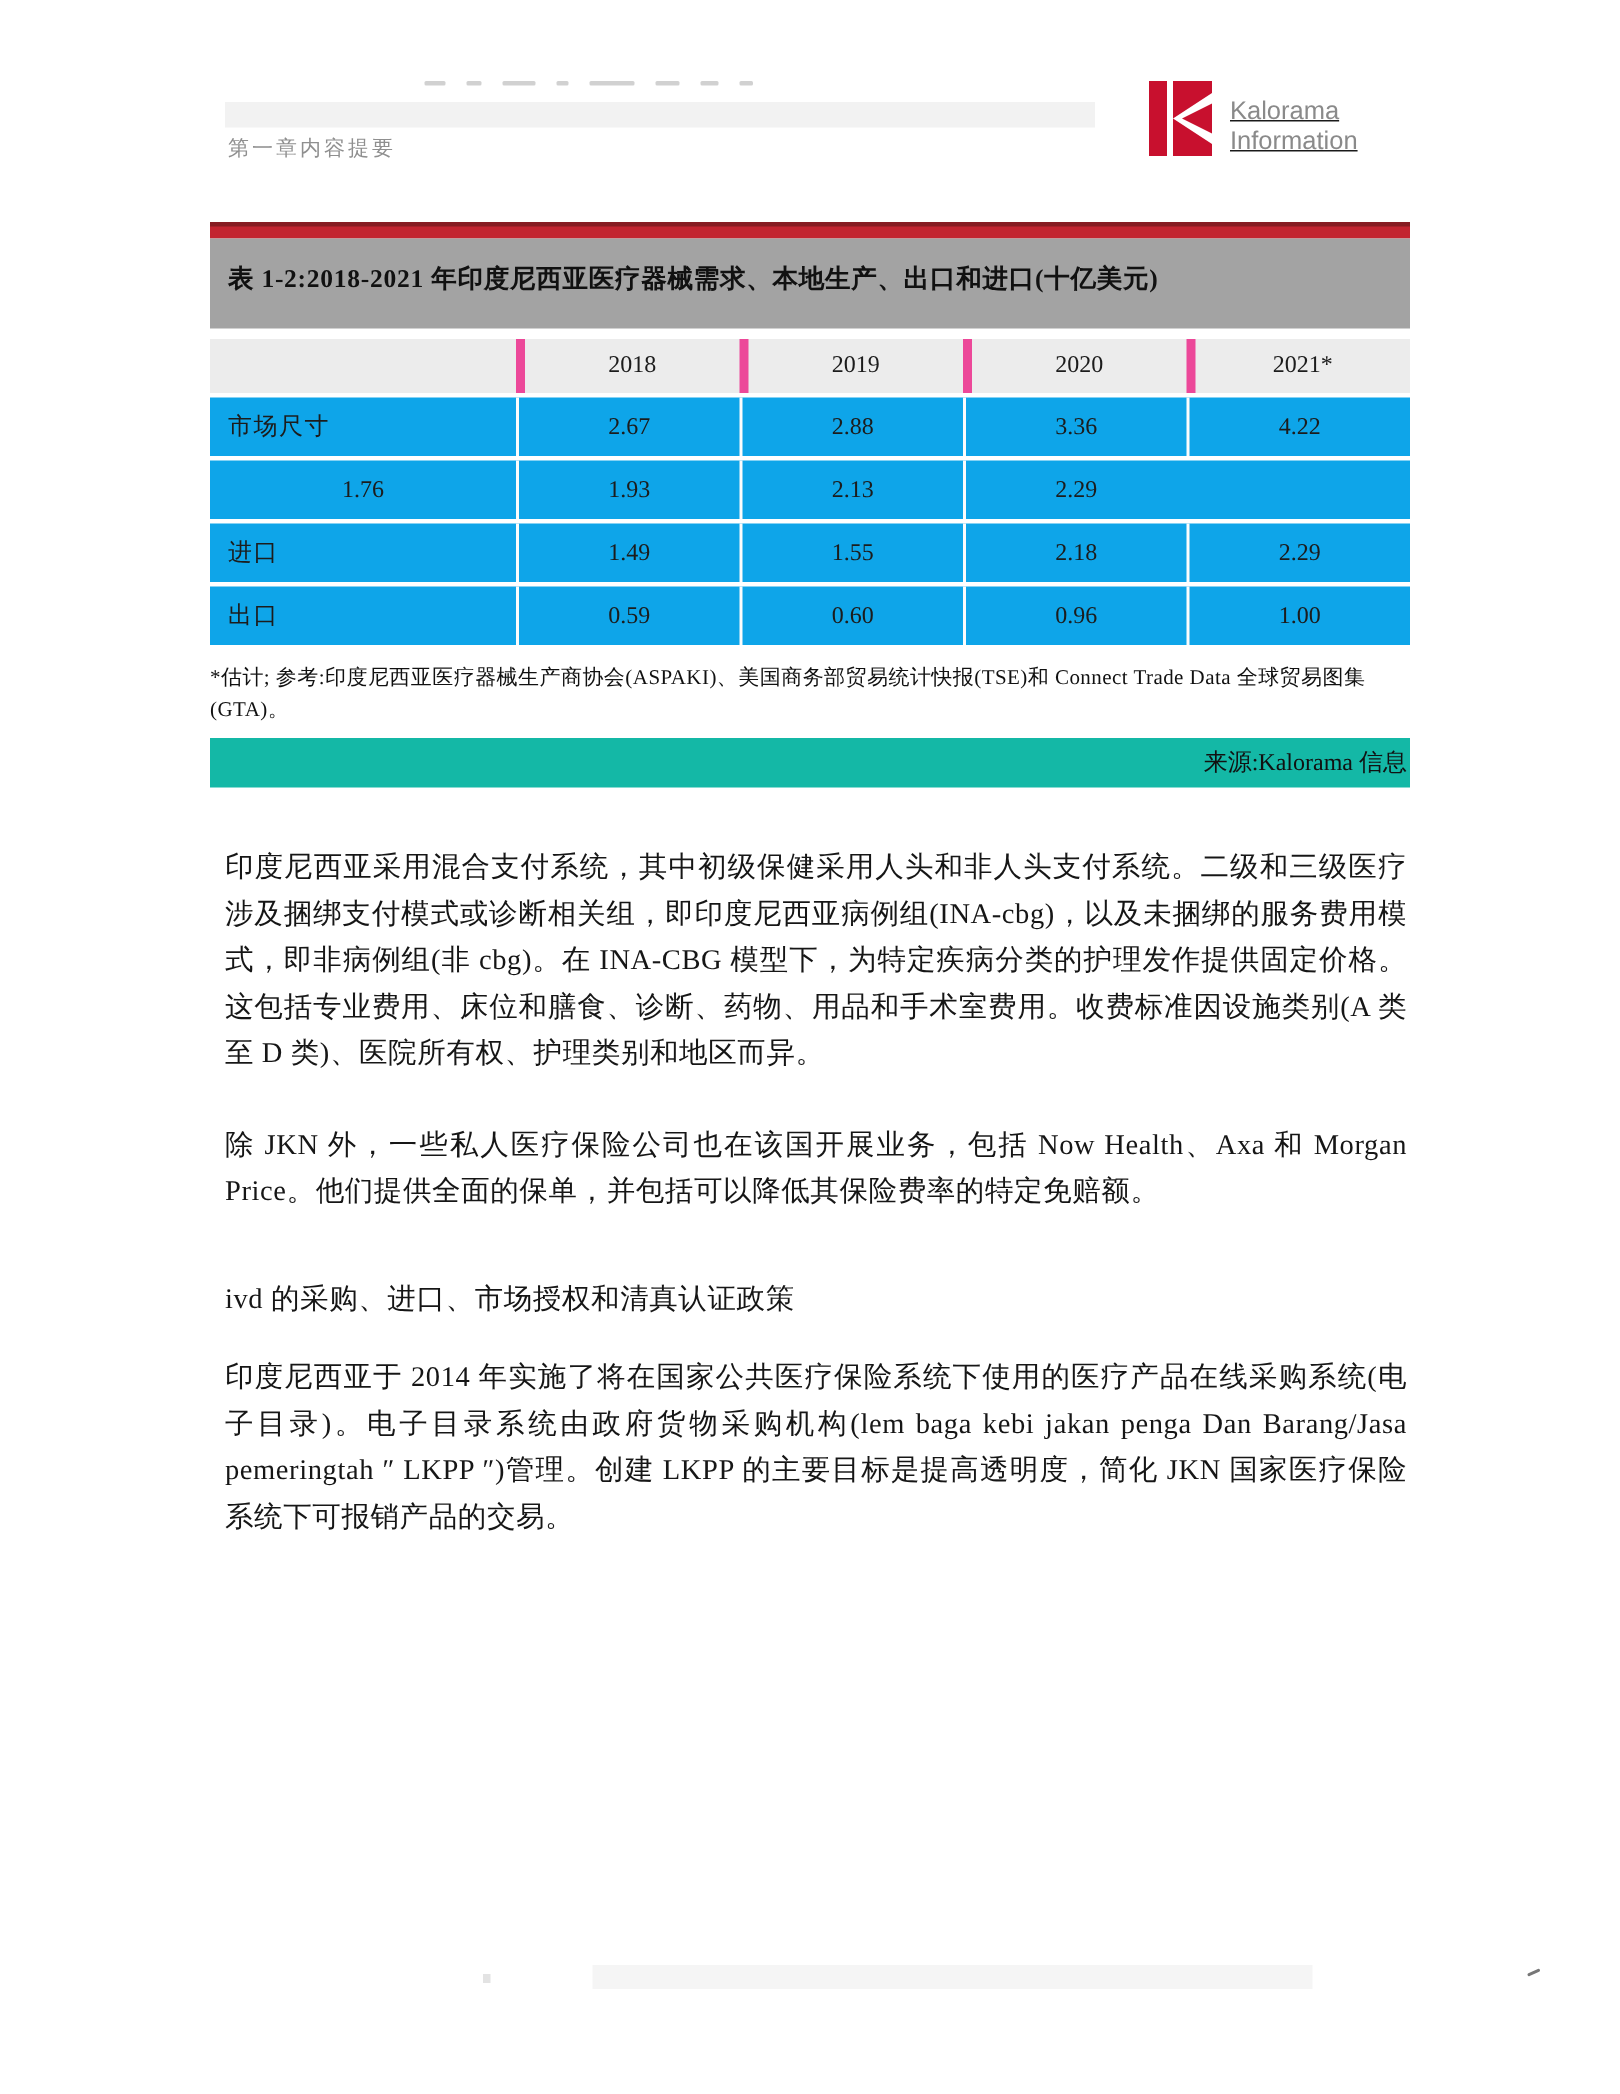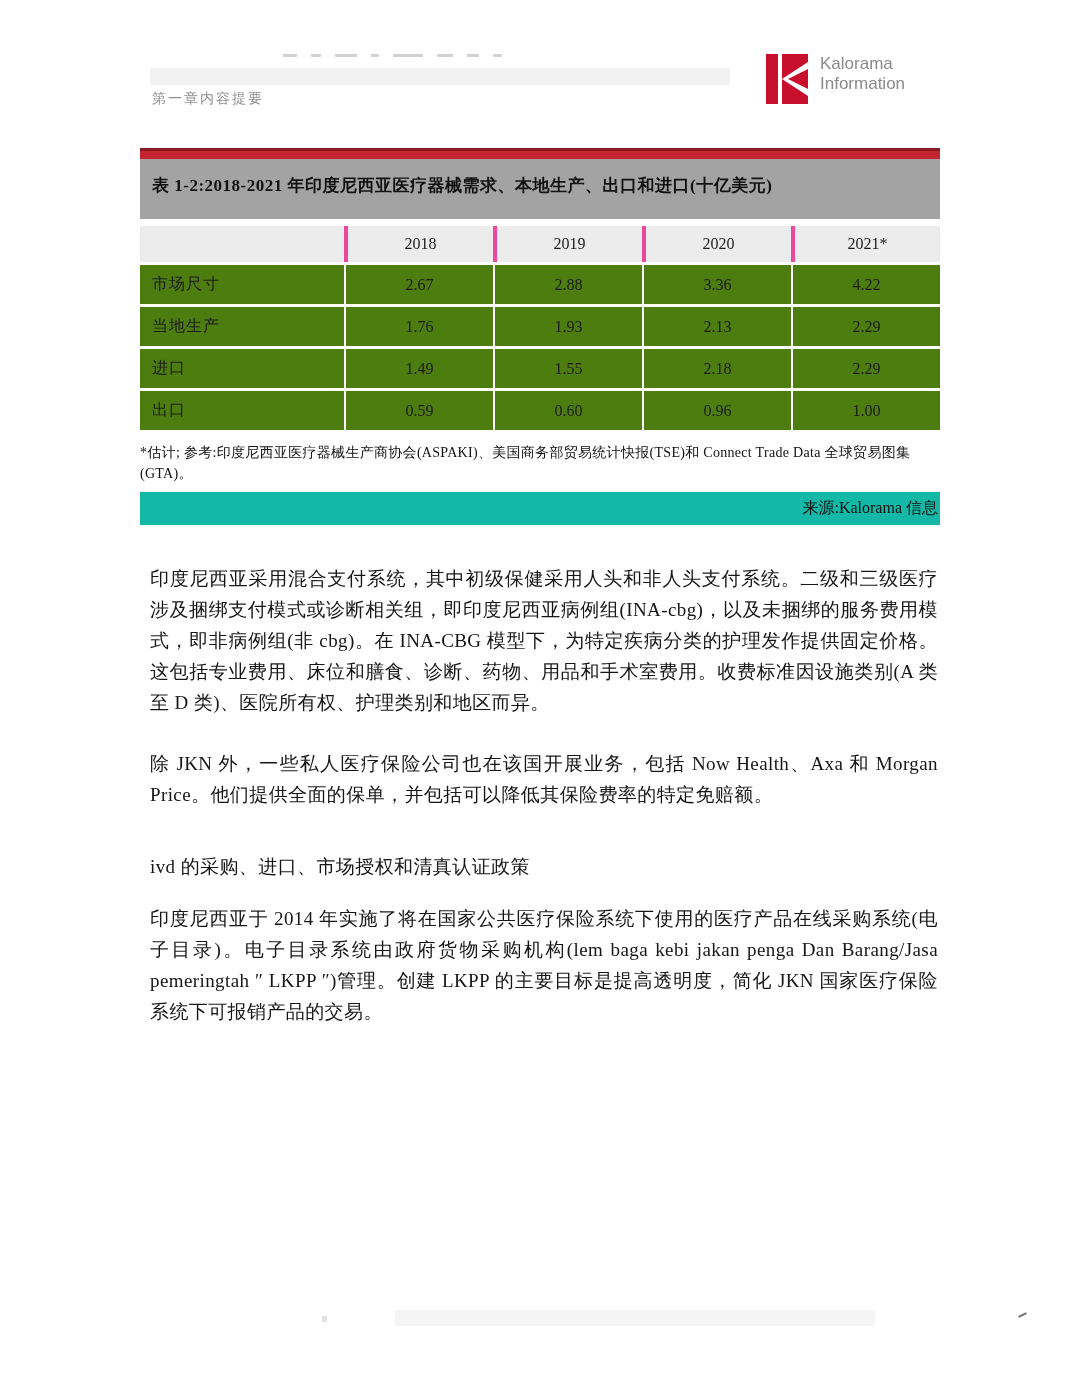--- a/index.html
+++ b/index.html
@@ -21,37 +21,37 @@
   .faded-remnants i { display:block; height:3px; background:#9a9a9a; border-radius:1px; }
   .header-gray-bar {
     position:absolute; left:150px; top:68px; width:580px; height:17px;
     background:#f2f2f2;
   }
   .chapter-label {
     position:absolute; left:152px; top:90px;
     font-family:"Liberation Sans","DejaVu Sans",sans-serif;
     font-size:14px; color:#8f8f8f; letter-spacing:2px;
   }
-  .logo { position:absolute; left:766px; top:54px; display:flex; align-items:flex-start; gap:12px; }
+  .logo { position:absolute; left:766px; top:54px; display:flex; align-items:flex-end; gap:12px;text-decoration:underline; }
   .logo-mark { width:42px; height:50px; display:block; }
   .logo-text {
     font-family:"Liberation Sans","DejaVu Sans",sans-serif;
     font-size:17px; line-height:20px; color:#8a8a8a; font-weight:400;
   }
 
   
   .table-wrap { position:absolute; left:140px; top:148px; width:800px; }
   .red-bar { height:11px; background:#c32430; border-top:3px solid #871c22; }
   .title-band { background:#a3a3a3; padding:15px 12px 22px 12px; }
   .table-title { font-size:17px; font-weight:bold; color:#111; letter-spacing:.5px; }
   .grid-row { display:grid; grid-template-columns:204px 1fr 1fr 1fr 1fr; }
   .years-row { margin-top:7px; background:#ececec; height:36px; }
-  .years-row .cell { border-left:4px solid #ec4899; }
+  .years-row .cell { border-left:6px solid #ec4899; }
   .years-row .cell:first-child { border-left:none; }
-  .data-row { margin-top:3px; background:#4d7c0f; height:39px; }
+  .data-row { margin-top:3px; background:#0ea5e9; height:39px; }
   .data-row .cell { border-left:2px solid #fcfcfc; }
   .data-row .cell:first-child { border-left:none; }
   .cell {
     display:flex; align-items:center; justify-content:center;
     font-size:16px; color:#1c1c1c;
   }
   .cell.label { justify-content:flex-start; padding-left:12px; letter-spacing:1px; }
   .footnote {
     margin-top:12px; font-size:14px; line-height:21px; color:#111;
     letter-spacing:.3px; padding-right:6px;
@@ -134,21 +134,20 @@
     </div>
 
     <div class="grid-row data-row">
       <div class="cell label">市场尺寸</div>
       <div class="cell">2.67</div>
       <div class="cell">2.88</div>
       <div class="cell">3.36</div>
       <div class="cell">4.22</div>
     </div>
     <div class="grid-row data-row">
-      <div class="cell label">当地生产</div>
       <div class="cell">1.76</div>
       <div class="cell">1.93</div>
       <div class="cell">2.13</div>
       <div class="cell">2.29</div>
     </div>
     <div class="grid-row data-row">
       <div class="cell label">进口</div>
       <div class="cell">1.49</div>
       <div class="cell">1.55</div>
       <div class="cell">2.18</div>

